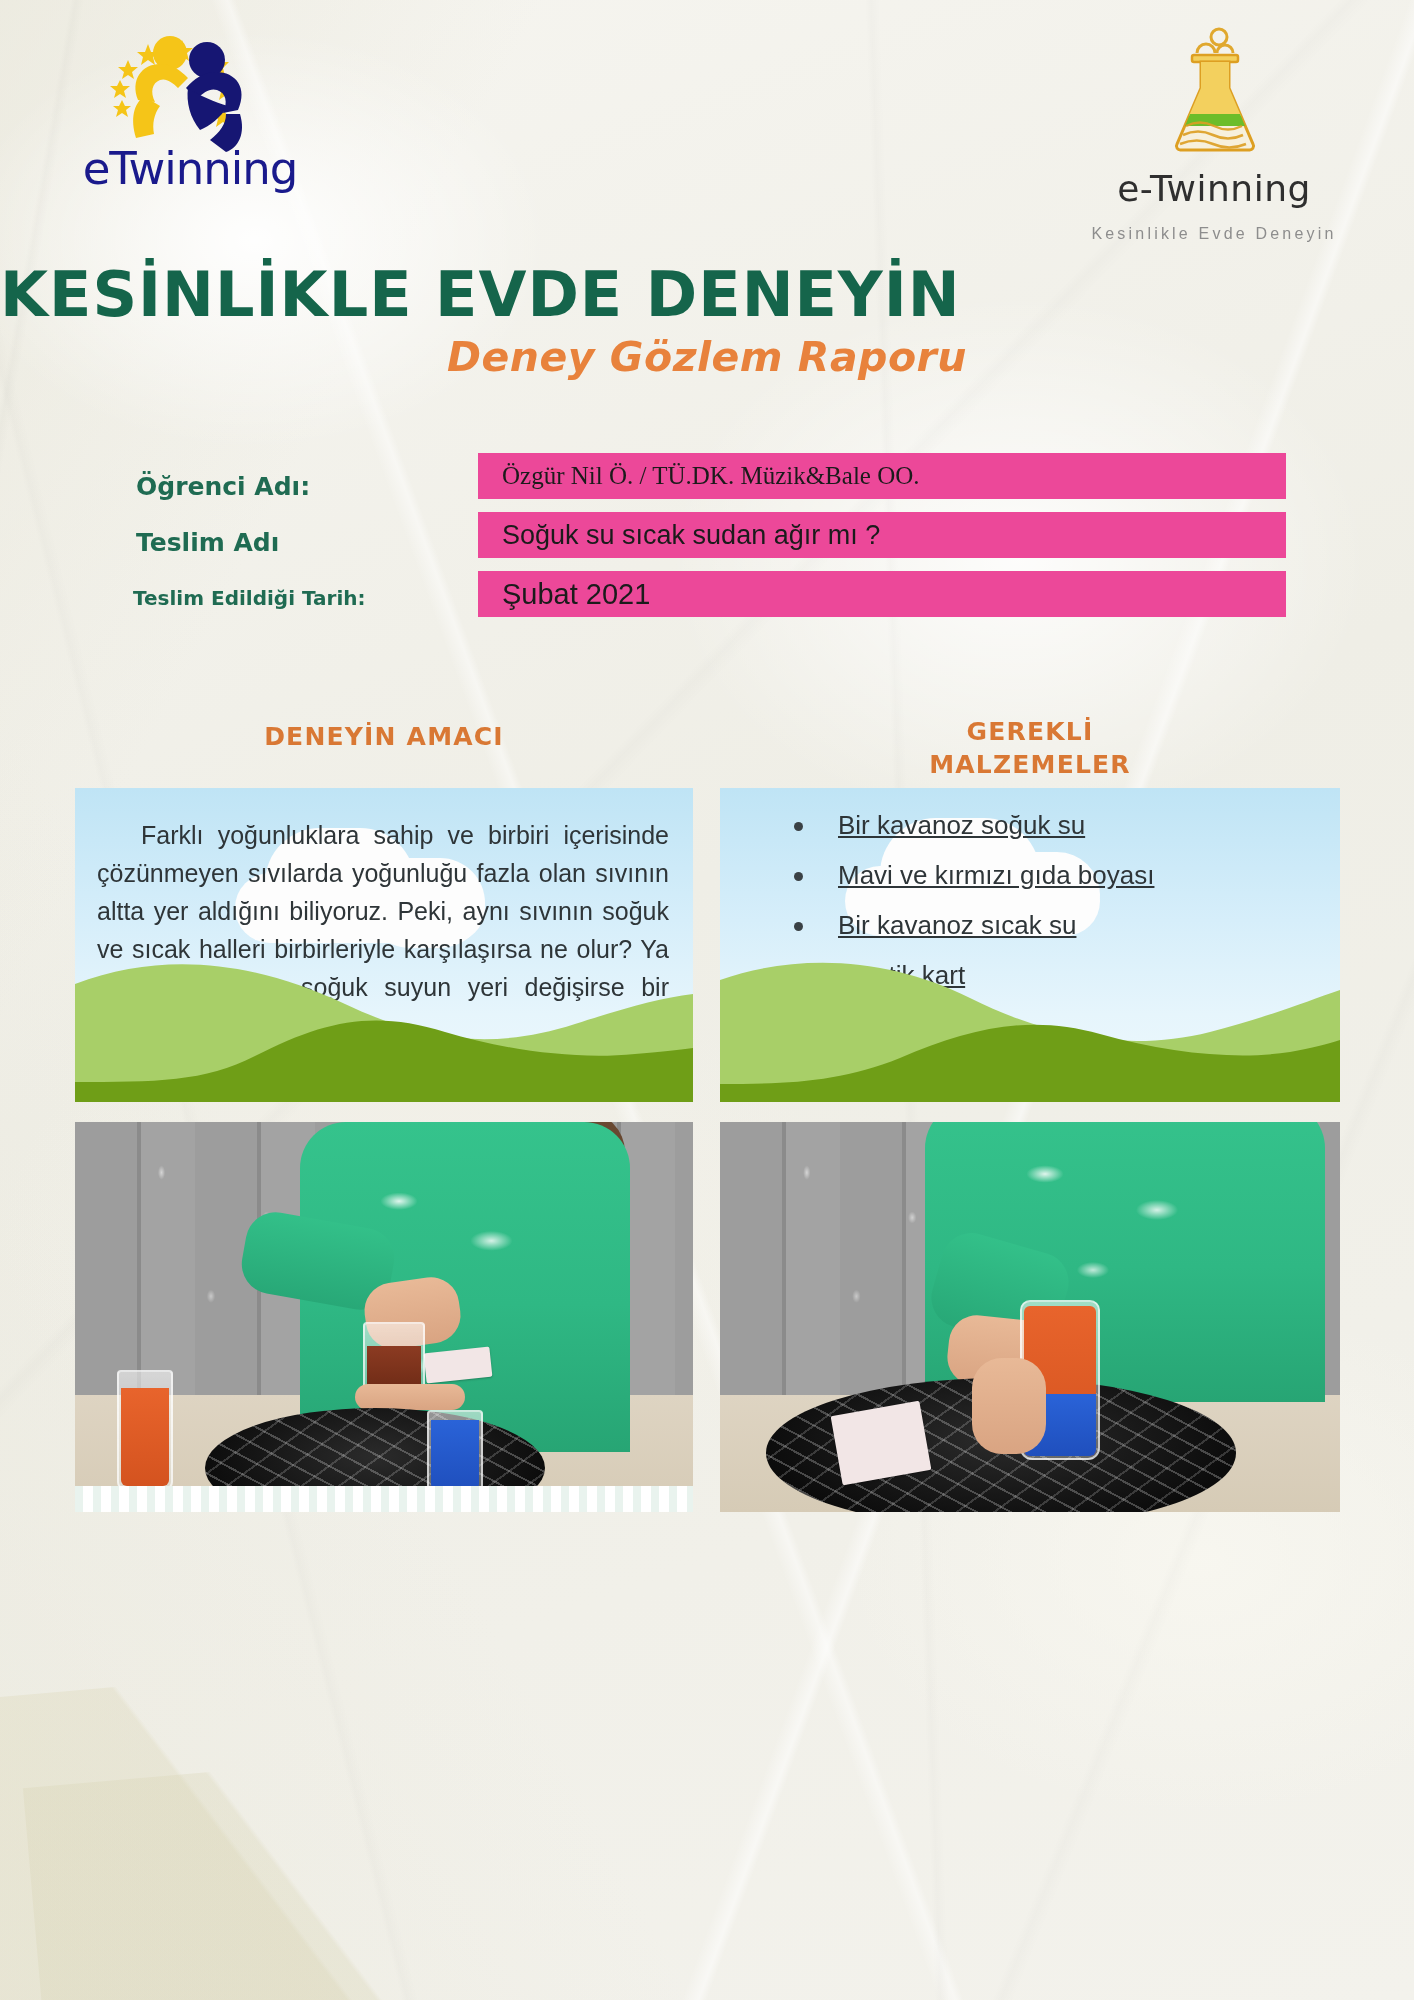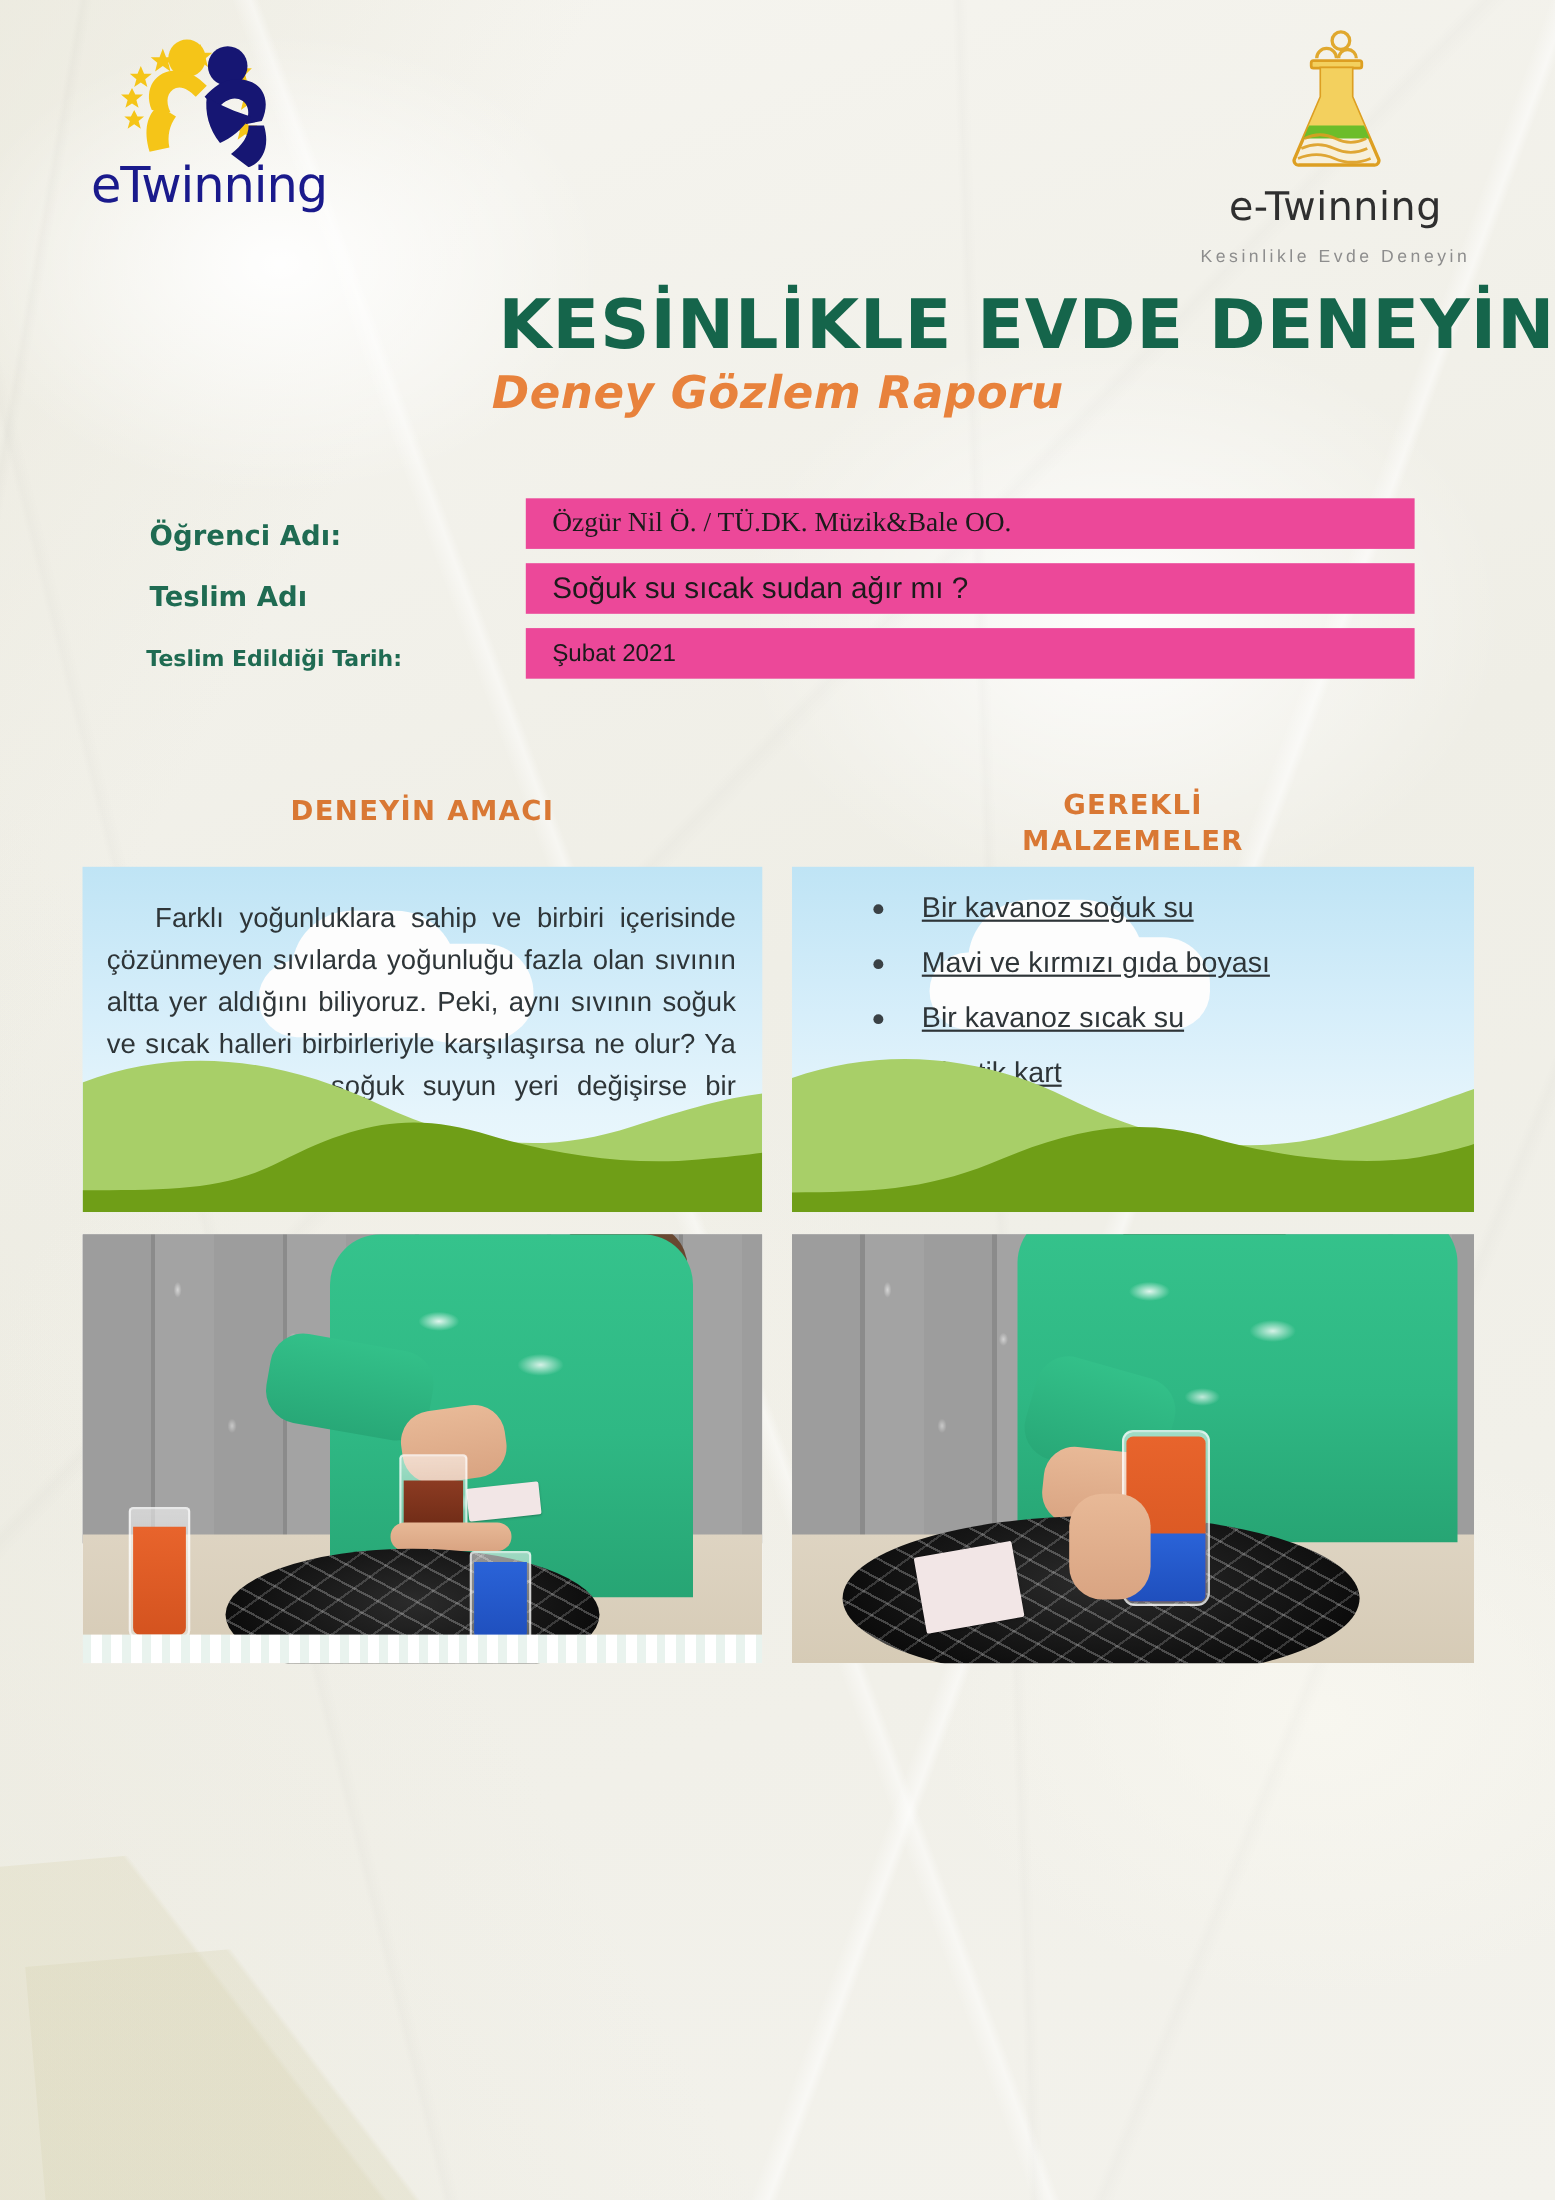--- a/index.html
+++ b/index.html
@@ -66,21 +66,21 @@
     font-family: "DejaVu Sans", sans-serif;
     font-size: 36px; color: #2f2f2f; letter-spacing: .5px; margin-top: 2px;
   }
   .flask-sub {
     font-family: "Liberation Sans", sans-serif;
     font-size: 16px; color: #8d8d8d; letter-spacing: 3.2px; margin-top: 16px;
   }
 
   
   .main-title {
-    position: absolute; left: 0; right: 0; top: 258px; text-align: right;
+    position: absolute; left: 0; right: 0; top: 258px; text-align: left;
     font-family: "DejaVu Sans", sans-serif;
     font-weight: bold; font-size: 62px; color: #15654b;
     letter-spacing: 1px;
   }
   .sub-title {
     position: absolute; left: 0; right: 0; top: 333px; text-align: center;
     font-family: "DejaVu Sans", sans-serif;
     font-weight: bold; font-style: italic; font-size: 41px; color: #e8823c;
     letter-spacing: .5px;
   }
@@ -97,21 +97,21 @@
   .lbl-3 { left: 121px; top: 146px; font-size: 20px; }
   .form-value {
     position: absolute; left: 466px; width: 808px; height: 46px;
     background: #ec4899;
     display: flex; align-items: center;
     padding-left: 24px;
     color: #1b1b1b;
   }
   .val-1 { top: 13px; font-family: "Liberation Serif", serif; font-size: 25px; }
   .val-2 { top: 72px; font-family: "Liberation Sans", sans-serif; font-size: 27px; }
-  .val-3 { top: 131px; font-family: "Liberation Sans", sans-serif; font-size: 22px; }
+  .val-3 { top: 131px; font-family: "Liberation Sans", sans-serif; font-size: 29px; }
 
   
   .sec-head {
     position: absolute;
     font-family: "DejaVu Sans", sans-serif;
     font-weight: bold; color: #d97834; font-size: 25px;
     letter-spacing: 1.2px; text-align: center;
   }
   .sec-amaci { left: 75px; top: 722px; width: 618px; }
   .sec-malz  { left: 720px; top: 716px; width: 620px; line-height: 1.3; }

